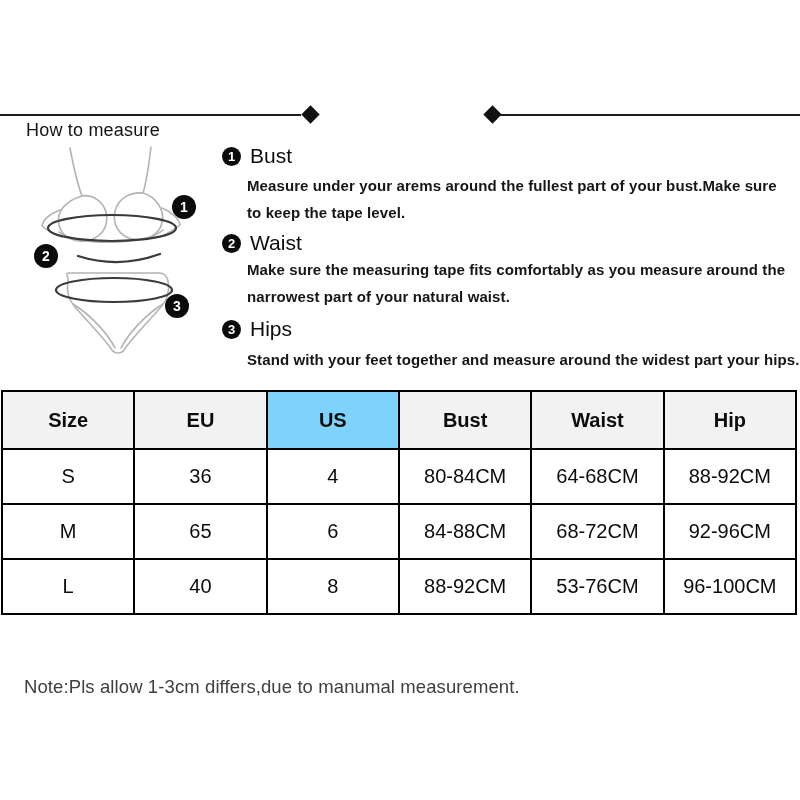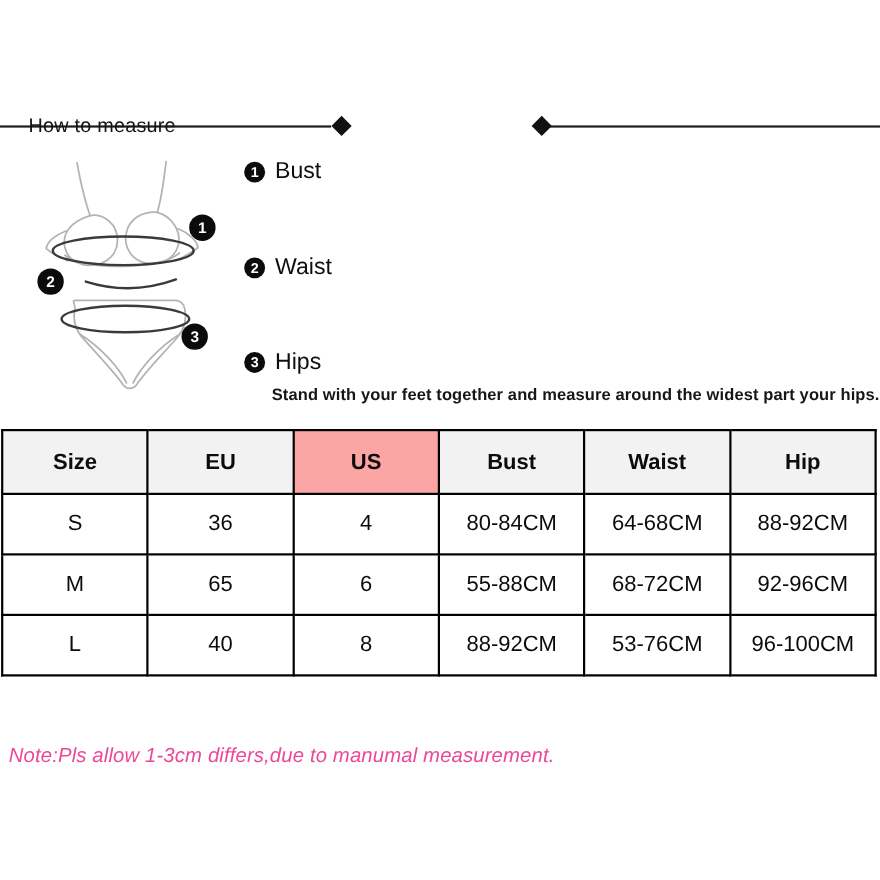--- a/index.html
+++ b/index.html
@@ -14,21 +14,21 @@
   .rule-right{left:500px;width:300px;}
   .diamond{position:absolute;top:108px;width:13px;height:13px;background:#111;transform:rotate(45deg);}
   .d-left{left:304px;}
   .d-right{left:486px;}
   .title{
     position:absolute;top:98px;left:338px;margin:0;
     font-size:25px;font-weight:500;letter-spacing:1px;word-spacing:18px;color:#0d0d0d;
   }
   
   .htm-heading{
-    position:absolute;top:104px;left:26px;margin:0;
+    position:absolute;top:120px;left:26px;margin:0;
     font-size:18px;font-weight:500;color:#141414;letter-spacing:.2px;
   }
   .figure{position:absolute;left:16px;top:142px;}
   
   .section-heading{
     position:absolute;left:222px;margin:0;display:flex;align-items:center;gap:9px;
     font-size:21px;font-weight:400;color:#0e0e0e;
   }
   .s1h{top:144px;} .s2h{top:231px;} .s3h{top:317px;}
   .num-badge{
@@ -49,22 +49,22 @@
     border-collapse:collapse;table-layout:fixed;
   }
   .size-table th,.size-table td{
     border:2px solid #000;text-align:center;vertical-align:middle;
     font-size:20px;color:#0c0c0c;padding:0;
   }
   .size-table th{height:56px;font-weight:700;}
   .size-table td{height:53px;font-weight:400;}
   
   .note{
-    position:absolute;top:676px;left:8px;margin:0;
-    font-size:18.5px;font-weight:500;color:#ec4899;letter-spacing:.1px;font-style:italic;
+    position:absolute;top:676px;left:24px;margin:0;
+    font-size:18.5px;font-weight:500;color:#404040;letter-spacing:.1px;
   }
   
   .garment{fill:none;stroke:#b3b3b3;stroke-width:1.6;stroke-linecap:round;}
   .tape{fill:none;stroke:#3a3a3a;stroke-width:2.2;stroke-linecap:round;}
   .marker{fill:#0b0b0b;}
   .marker-num{fill:#ffffff;font-family:"Liberation Sans","DejaVu Sans",sans-serif;font-size:14px;font-weight:700;text-anchor:middle;}
 </style>
 </head>
 <body>
 
@@ -110,57 +110,59 @@
     <g>
       <circle class="marker" cx="161" cy="164" r="12"></circle>
       <text class="marker-num" x="161" y="169">3</text>
     </g>
   </svg>
 
   <h3 class="section-heading s1h">
     <span class="num-badge">1</span>
     <span>Bust</span>
   </h3>
+  <p class="section-desc s1d">Measure under your arems around the fullest part of your bust.Make sure to keep the tape level.</p>
 
   <h3 class="section-heading s2h">
     <span class="num-badge">2</span>
     <span>Waist</span>
   </h3>
+  <p class="section-desc s2d">Make sure the measuring tape fits comfortably as you measure around the narrowest part of your natural waist.</p>
 
   <h3 class="section-heading s3h">
     <span class="num-badge">3</span>
     <span>Hips</span>
   </h3>
   <p class="section-desc s3d">Stand with your feet together and measure around the widest part your hips.</p>
 
   <table class="size-table">
     <thead>
       <tr>
         <th style="background:#f2f2f2;margin-left:43px;">Size</th>
         <th style="background:#f2f2f2;">EU</th>
-        <th style="background:#fca5a5;margin-left:12px;">US</th>
+        <th style="background:#7dd3fc;margin-left:12px;">US</th>
         <th style="background:#f2f2f2;">Bust</th>
         <th style="background:#f2f2f2;">Waist</th>
         <th style="background:#f2f2f2;margin-left:24px;">Hip</th>
       </tr>
     </thead>
     <tbody>
       <tr>
         <td>S</td>
         <td>36</td>
         <td>4</td>
         <td>80-84CM</td>
         <td>64-68CM</td>
         <td>88-92CM</td>
       </tr>
       <tr>
         <td>M</td>
         <td>65</td>
         <td>6</td>
-        <td>55-88CM</td>
+        <td>84-88CM</td>
         <td>68-72CM</td>
         <td>92-96CM</td>
       </tr>
       <tr>
         <td>L</td>
         <td>40</td>
         <td>8</td>
         <td>88-92CM</td>
         <td>53-76CM</td>
         <td>96-100CM</td>

